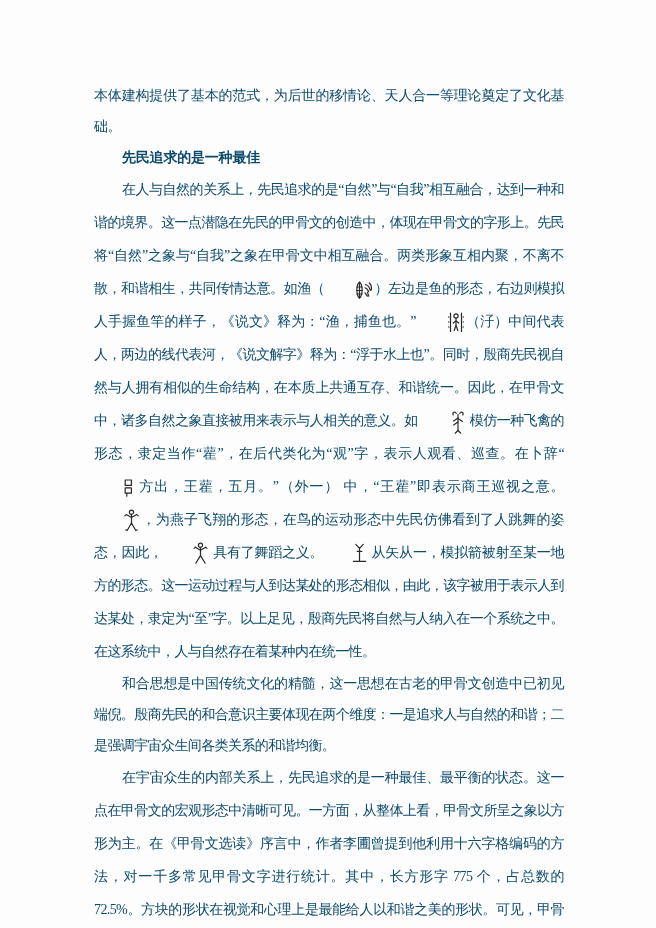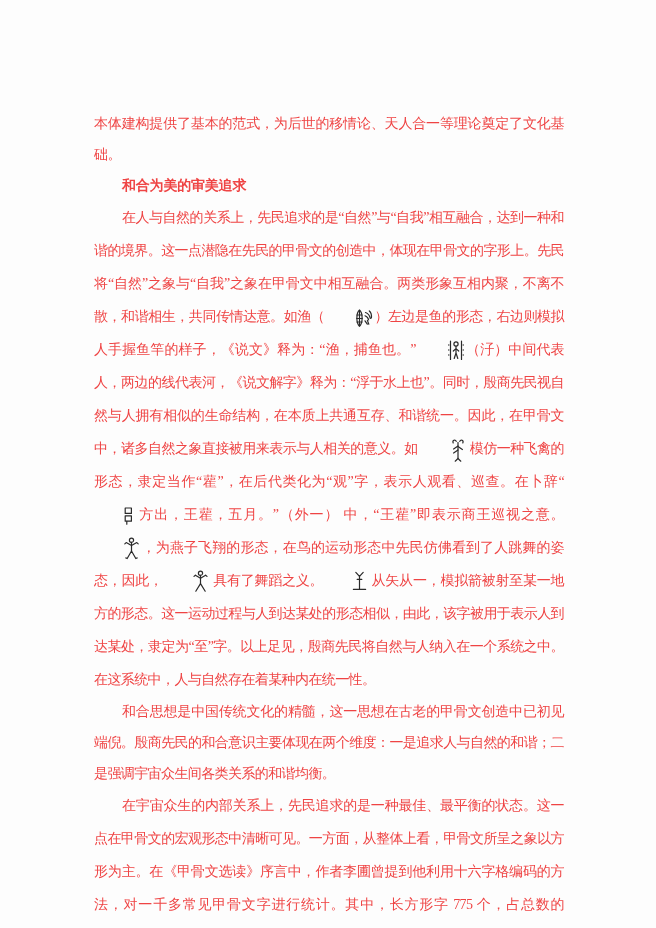--- a/index.html
+++ b/index.html
@@ -2,24 +2,24 @@
 <html><head>
 <meta charset="utf-8">
 <style>
   html, body { margin: 0; padding: 0; background: #e9e9e9; }
   .page {
     position: relative;
     width: 656px;
     height: 928px;
     background: #fdfdfd;
     box-sizing: border-box;
-    padding: 108px 92px 0 94px;
+    padding: 80px 92px 0 94px;
     overflow: hidden;
     font-family: "Liberation Serif", "DejaVu Serif", serif;
-    color: #ef4444;
+    color: #0c4a6e;
   }
   .bodytext p {
     margin: 0;
     font-size: 14px;
     line-height: 31px;
     letter-spacing: -0.6px;
     text-align: justify;
   }
   .bodytext p.heading {
     font-family: "Liberation Sans", "DejaVu Sans", sans-serif;
@@ -49,21 +49,21 @@
   }
   .oracle-glyph circle { fill: #2a2a2a; stroke: none; }
   .oracle-glyph circle.open { fill: none; stroke: #2a2a2a; stroke-width: 1.2; }
 </style>
 </head>
 <body>
 
 <div class="page">
   <div class="bodytext">
     <p class="para">本体建构提供了基本的范式，为后世的移情论、天人合一等理论奠定了文化基础。</p>
-    <p class="heading">和合为美的审美追求</p>
+    <p class="heading">先民追求的是一种最佳</p>
     <p class="indent rich">在人与自然的关系上，先民追求的是“自然”与“自我”相互融合，达到一种和谐的境界。这一点潜隐在先民的甲骨文的创造中，体现在甲骨文的字形上。先民将“自然”之象与“自我”之象在甲骨文中相互融合。两类形象互相内聚，不离不散，和谐相生，共同传情达意。如渔（<span class="oracle-glyph"><svg width="20" height="20" viewBox="0 0 20 20">
             <path d="M6.5 2 C10 4.8 10 15 6.5 18.2 C3 15 3 4.8 6.5 2 Z"></path>
             <path d="M6.5 2.4 V18"></path>
             <path d="M4 7 H9 M3.7 10.5 H9.3 M4 14 H9"></path>
             <path d="M12.5 4.5 q4 1.5 4.8 6 M12 7.8 q3 1 3.6 4.2 M16.3 3 q2.6 2.2 2.1 7"></path>
             <path d="M12 12.8 l2.3 3.4 M14.4 12.4 l1.4 3.8"></path>
           </svg></span>）左边是鱼的形态，右边则模拟人手握鱼竿的样子，《说文》释为：“渔，捕鱼也。” <span class="oracle-glyph"><svg width="16" height="23" viewBox="0 0 16 23">
             <path d="M2.5 2 V20.5"></path>
             <path d="M13.5 2 V20.5"></path>
             <circle cx="0.8" cy="6" r="0.7"></circle>

